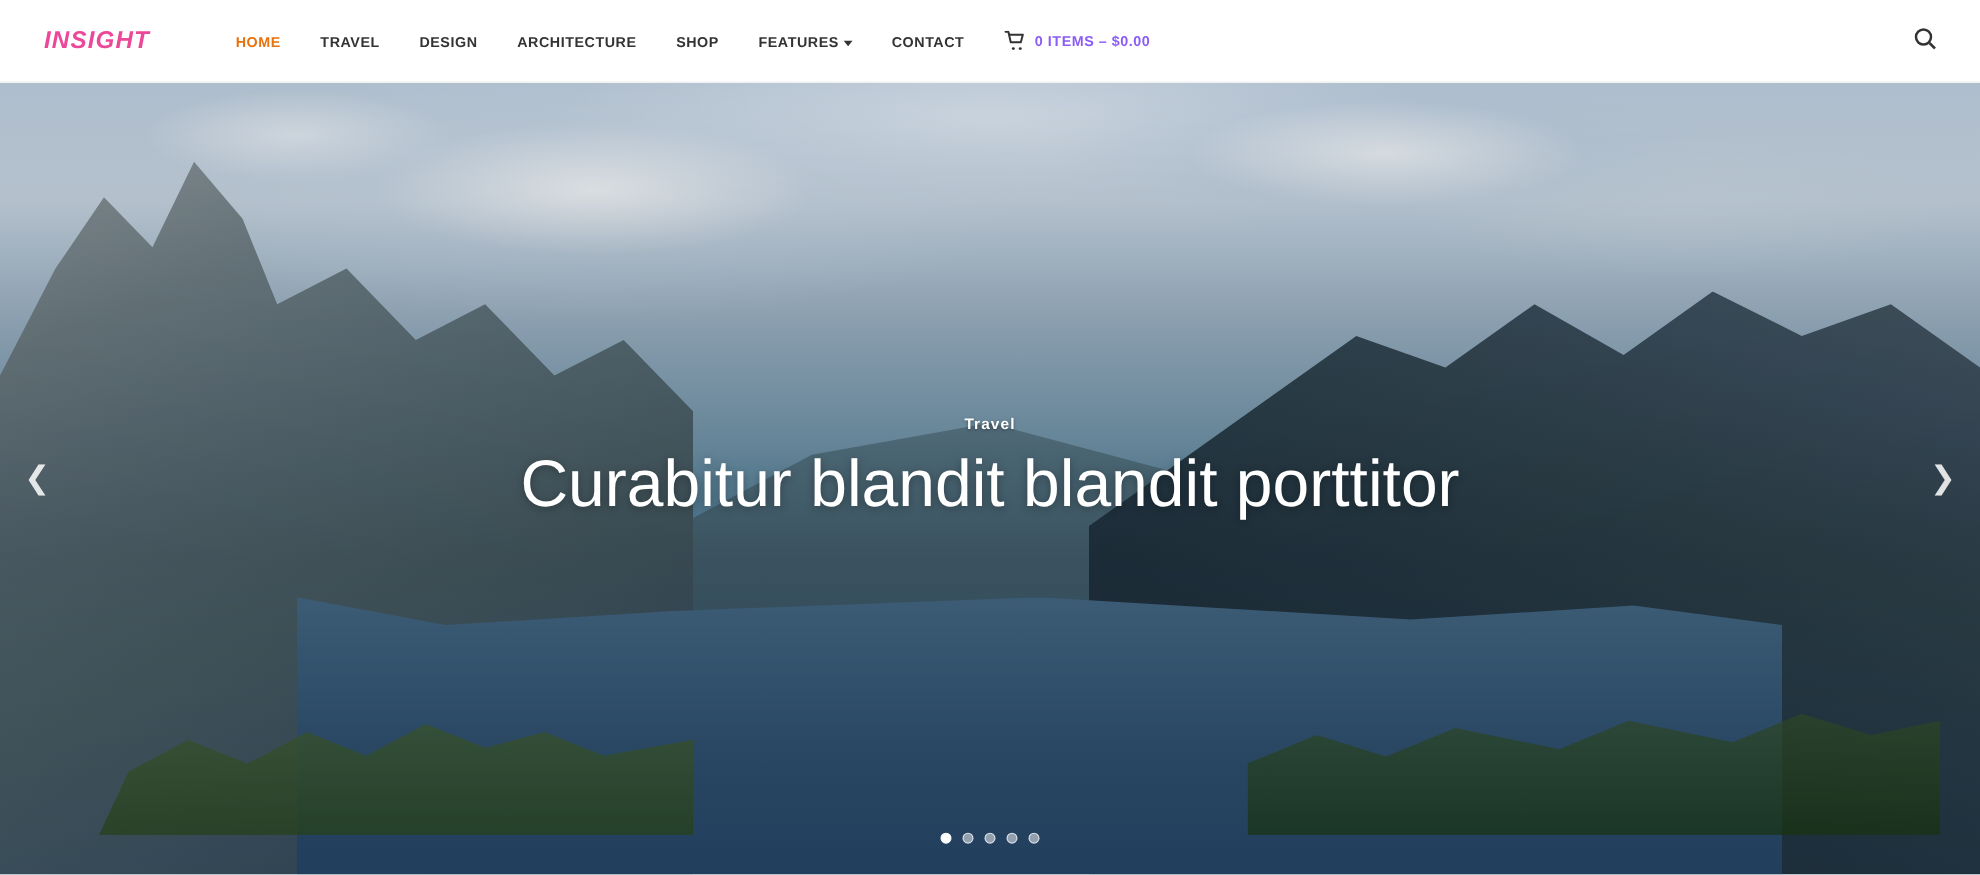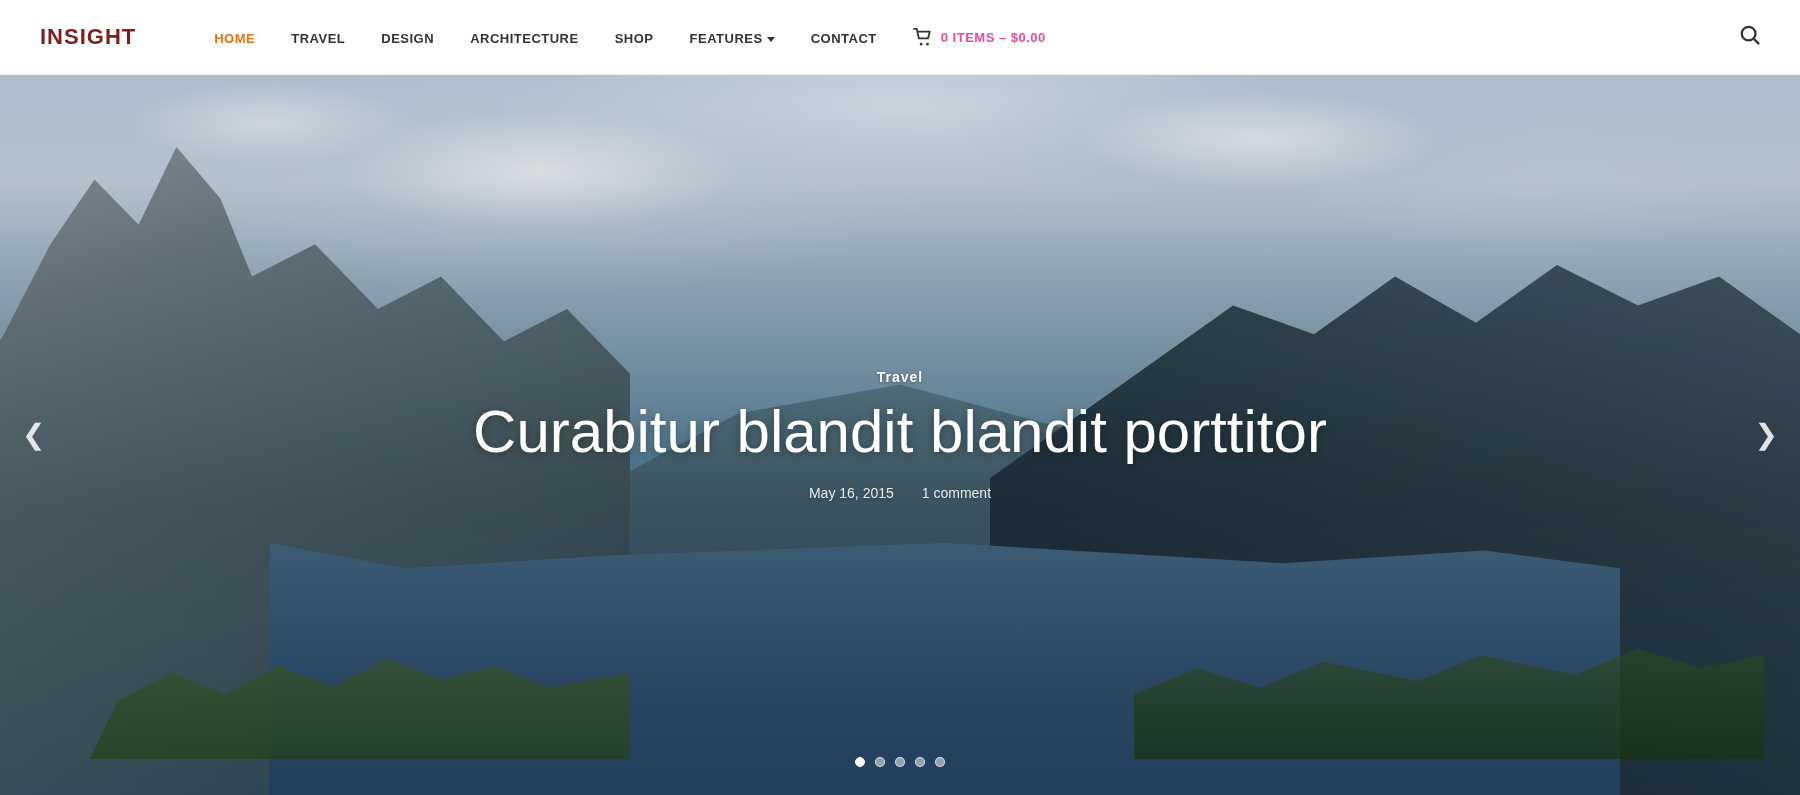--- a/index.html
+++ b/index.html
@@ -12,25 +12,26 @@
       height: 75px;
       padding: 0 40px;
       background: #fff;
       border-bottom: 1px solid #eee;
       position: relative;
       z-index: 100;
     }
     .logo {
       font-size: 22px;
       font-weight: 900;
-      color: #7f1d1d;
+      color: #ec4899;
       letter-spacing: 1px;
       text-transform: uppercase;
       margin-right: 60px;
       white-space: nowrap;
+      font-style: italic;
     }
     nav {
       display: flex;
       align-items: flex-end;
       gap: 0;
       flex: 1;
     }
     .nav-item {
       font-size: 13px;
       font-weight: 700;
@@ -63,21 +64,21 @@
       cursor: pointer;
       white-space: nowrap;
     }
     .cart-icon-svg {
       width: 20px;
       height: 18px;
     }
     .cart-label {
       font-size: 13px;
       font-weight: 700;
-      color: #ec4899;
+      color: #8b5cf6;
       text-transform: uppercase;
       letter-spacing: 0.5px;
     }
     .search-icon-btn {
       margin-left: auto;
       cursor: pointer;
       padding: 0 0 0 18px;
     }
     .search-icon-svg {
       width: 20px;
@@ -322,24 +323,20 @@
   <div class="hero-water"></div>
   <div class="hero-forest-left"></div>
   <div class="hero-forest-right"></div>
   <div class="hero-overlay"></div>
 
   <div class="hero-arrow hero-arrow-prev">❮</div>
 
   <div class="hero-content">
     <div class="slide-category">Travel</div>
     <div class="slide-title">Curabitur blandit blandit porttitor</div>
-    <div class="slide-meta">
-      <span>May 16, 2015</span>
-      <span>1 comment</span>
-    </div>
   </div>
 
   <div class="hero-arrow hero-arrow-next">❯</div>
 
   <div class="hero-dots">
     <div class="dot active"></div>
     <div class="dot"></div>
     <div class="dot"></div>
     <div class="dot"></div>
     <div class="dot"></div>

